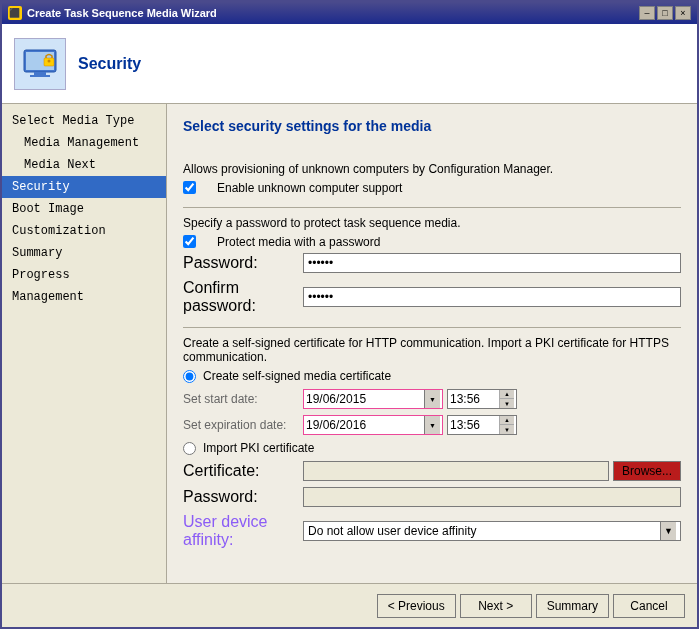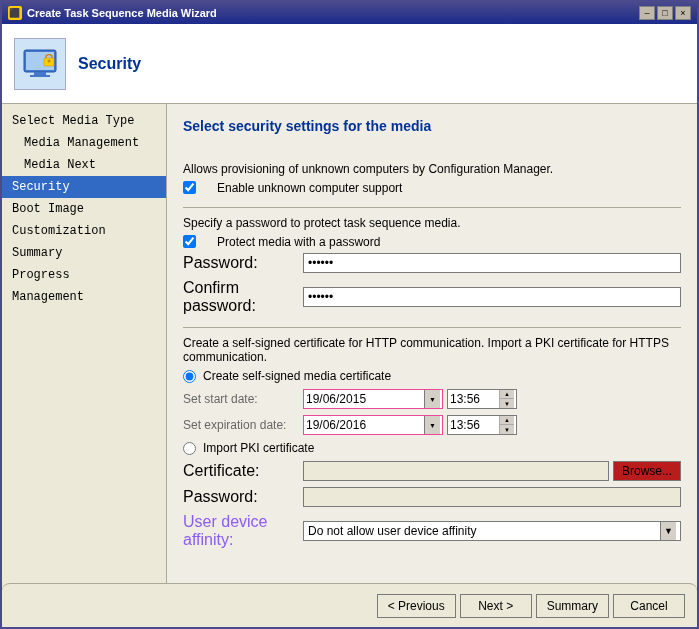--- a/index.html
+++ b/index.html
@@ -341,21 +341,20 @@
     
     .footer {
       background: #ece9d8;
       border-top: 1px solid #aca899;
       padding: 8px 12px;
       display: flex;
       justify-content: flex-end;
       gap: 4px;
       height: 44px;
       align-items: center;
-      border-radius: 8px;
     }
 
     .footer-btn {
       height: 24px;
       min-width: 72px;
       padding: 0 10px;
       background: #ece9d8;
       border: 1px solid #7a7a7a;
       font-size: 12px;
       cursor: pointer;

